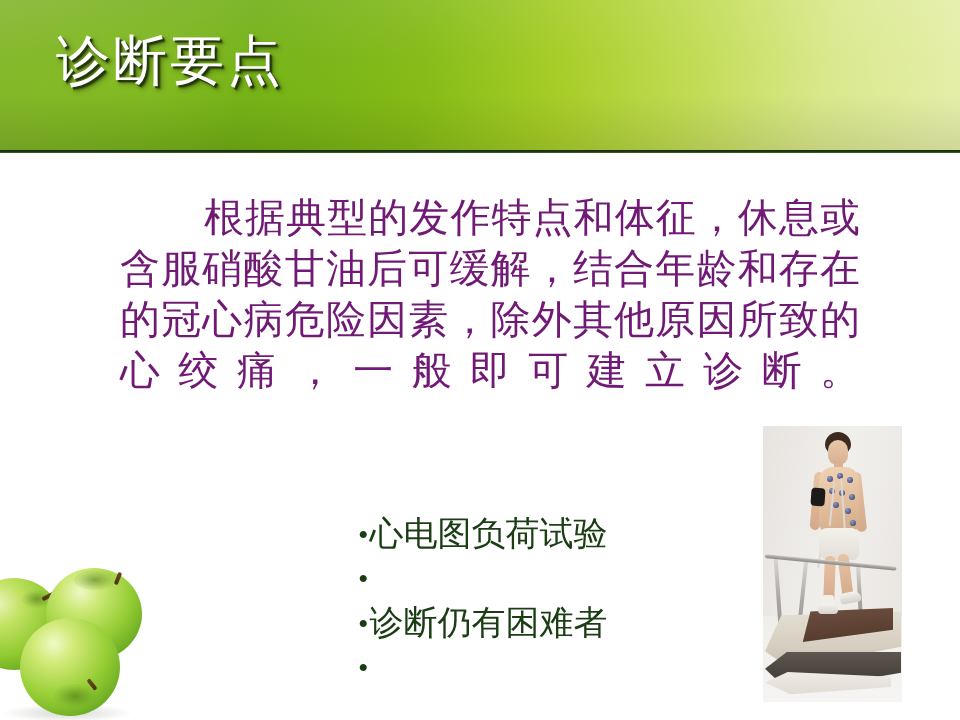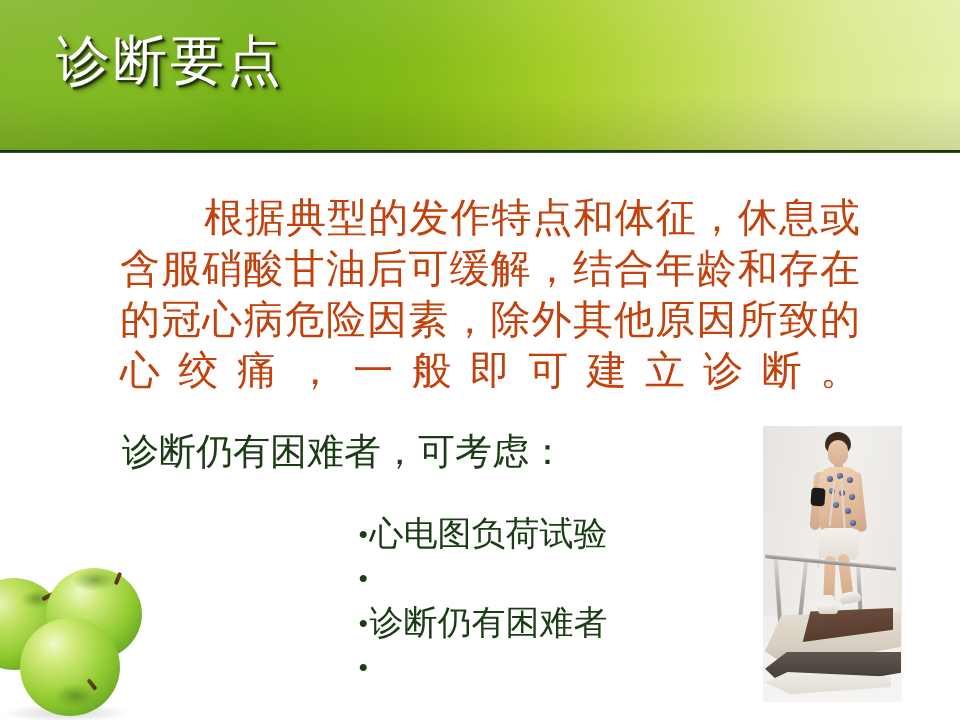--- a/index.html
+++ b/index.html
@@ -83,21 +83,21 @@
   }
 
   
   .body-paragraph {
     position: absolute;
     left: 120px;
     top: 192px;
     width: 740px;
     font-size: 40px;
     line-height: 51px;
-    color: #c2410c;
+    color: #701a75;
     text-indent: 84px;
     text-align: justify;
     text-align-last: justify;
     letter-spacing: 0px;
   }
 
   .sub-heading {
     position: absolute;
     left: 122px;
     top: 428px;
@@ -292,21 +292,20 @@
 
   <div class="header">
     <div class="header-sheen"></div>
   </div>
   <div class="header-rule"></div>
 
   <div class="slide-title">诊断要点</div>
 
   <div class="body-paragraph">根据典型的发作特点和体征，休息或含服硝酸甘油后可缓解，结合年龄和存在的冠心病危险因素，除外其他原因所致的心绞痛，一般即可建立诊断。</div>
 
-  <div class="sub-heading">诊断仍有困难者，可考虑：</div>
 
   <ul class="bullet-list">
     <li class="bullet-item">
       <span class="bullet-dot">•</span>
       <span class="bullet-text">心电图负荷试验</span>
     </li>
     <li class="bullet-item is-latin">
       <span class="bullet-dot">•</span>
     </li>
     <li class="bullet-item">

